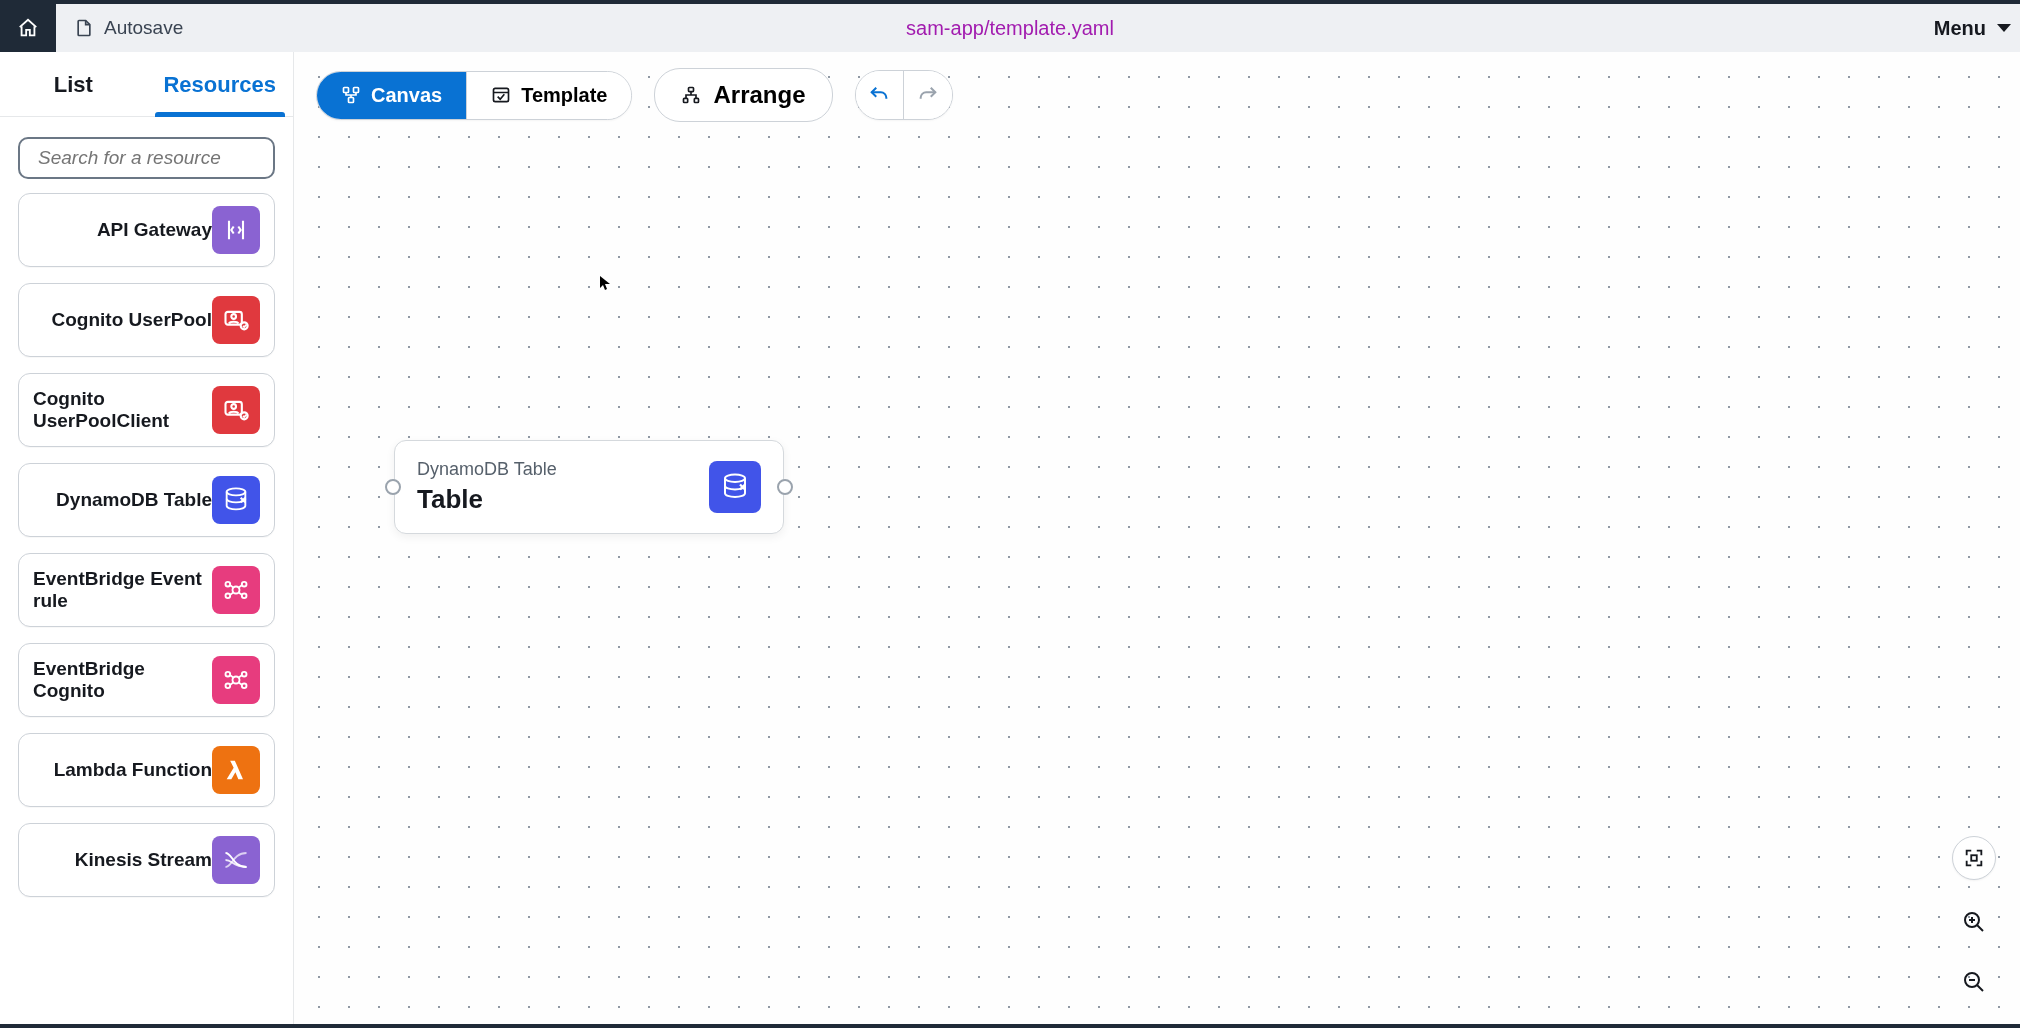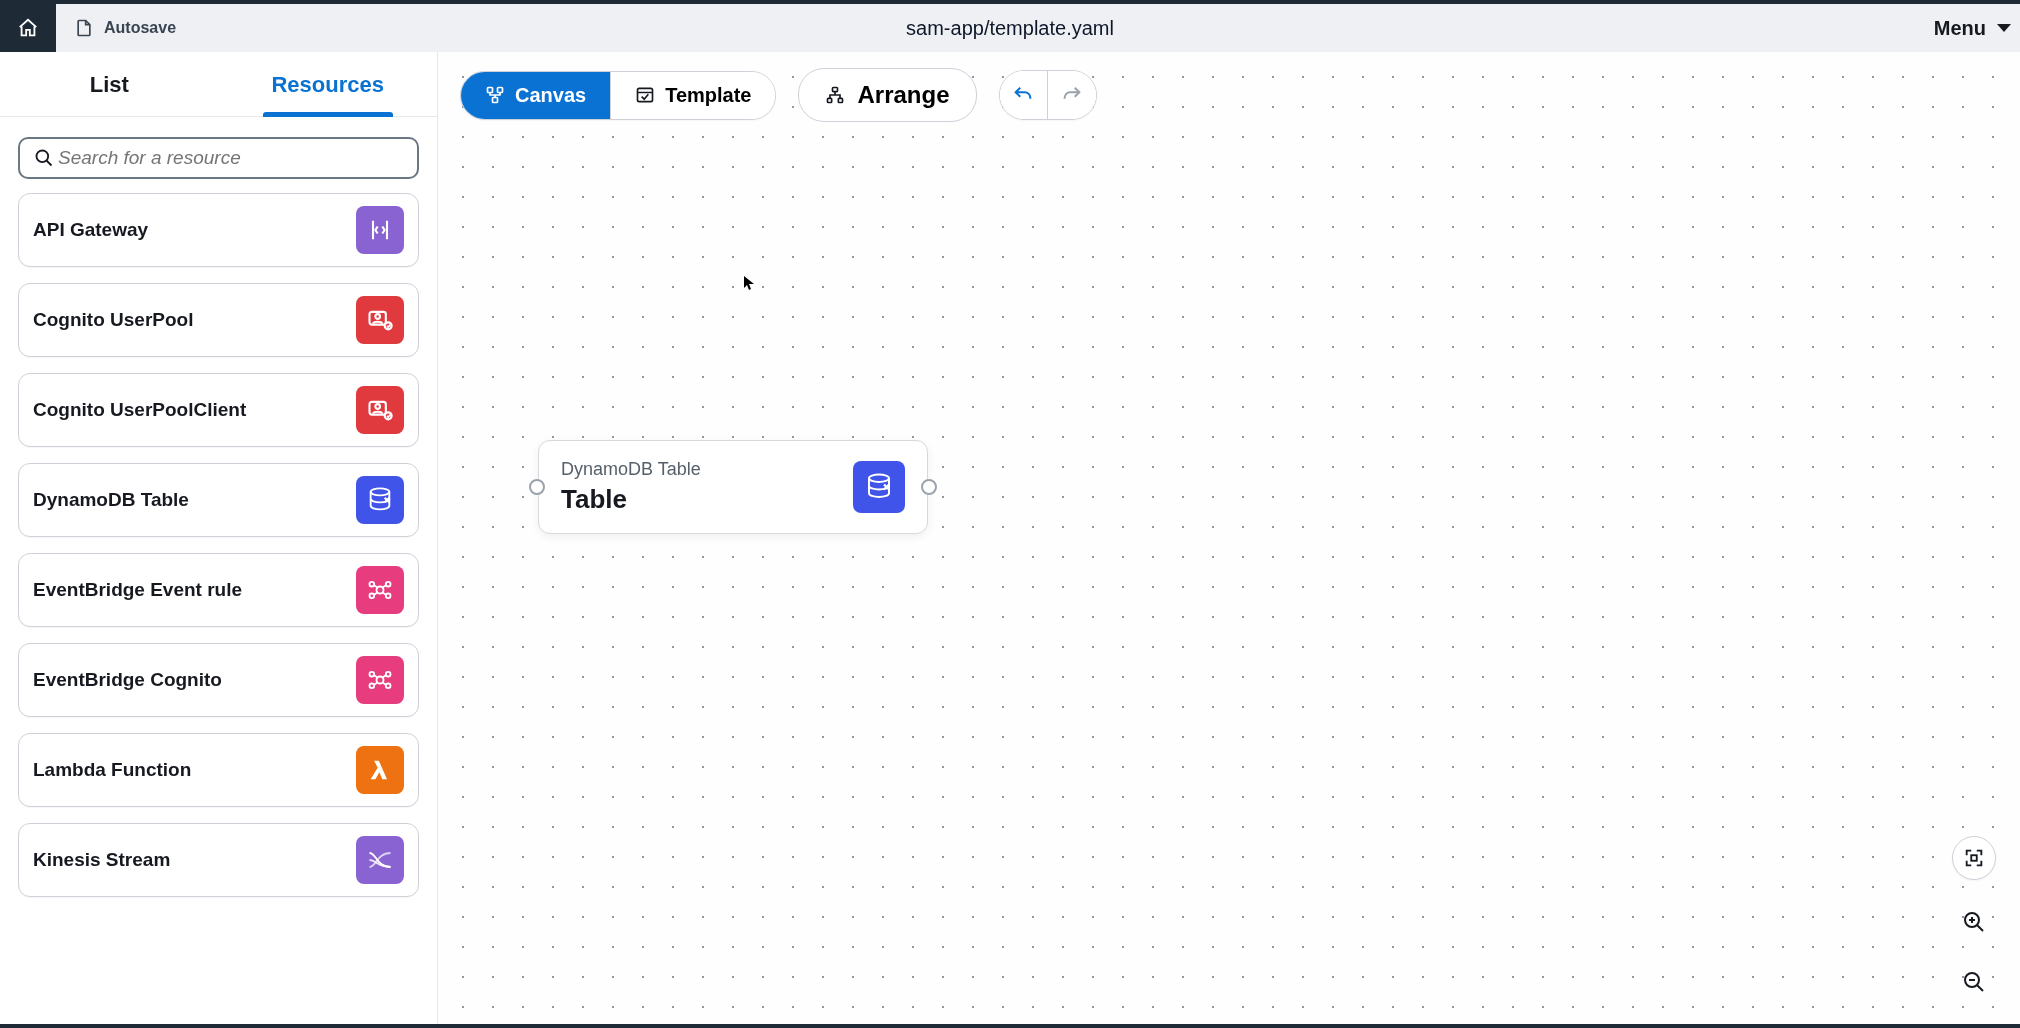--- a/index.html
+++ b/index.html
@@ -2,39 +2,39 @@
 <html><head>
 <meta charset="utf-8">
 <style>
   * { box-sizing: border-box; margin: 0; padding: 0; }
   html, body { width: 100%; height: 100%; font-family: "Amazon Ember", "Helvetica Neue", Arial, sans-serif; background: #fff; color: #16191f; }
   body { display: flex; flex-direction: column; }
 
   
   .topbar { height: 52px; background: #eef0f3; border-top: 4px solid #1f2a37; display: flex; align-items: center; }
   .topbar-home { width: 56px; height: 48px; background: #1f2a37; display: flex; align-items: center; justify-content: center; color: #fff; cursor: pointer; }
-  .topbar-autosave { display: flex; align-items: center; gap: 10px; padding: 0 18px; color: #3a4452; font-size: 16px; font-weight: bold; }
-  .topbar-title { position: absolute; left: 50%; transform: translateX(-50%); font-size: 20px; color: #0f172a; }
+  .topbar-autosave { display: flex; align-items: center; gap: 10px; padding: 0 18px; color: #3a4452; font-size: 19px; }
+  .topbar-title { position: absolute; left: 50%; transform: translateX(-50%); font-size: 20px; color: #a21caf; }
   .topbar-menu { margin-left: auto; padding-right: 8px; display: flex; align-items: center; gap: 10px; font-size: 20px; font-weight: 700; cursor: pointer; }
 
   .main { flex: 1; display: flex; min-height: 0; }
 
   
-  .sidebar { width: 438px; border-right: 1px solid #e6e8ea; display: flex; flex-direction: column; }
+  .sidebar { width: 294px; border-right: 1px solid #e6e8ea; display: flex; flex-direction: column; }
   .side-tabs { display: flex; border-bottom: 1px solid #e6e8ea; }
   .side-tab { flex: 1; text-align: center; padding: 20px 0 18px; font-size: 22px; font-weight: 700; cursor: pointer; color: #16191f; position: relative; }
   .side-tab.active { color: #0972d3; }
   .side-tab.active::after { content: ""; position: absolute; left: 50%; transform: translateX(-50%); bottom: -1px; width: 130px; height: 5px; background: #0972d3; border-radius: 3px 3px 0 0; }
 
   .search-wrap { padding: 20px 18px 8px; }
   .search-box { display: flex; align-items: center; gap: 4px; border: 2px solid #6b7785; border-radius: 10px; padding: 8px 14px; }
   .search-box input { flex: 1; border: none; outline: none; font-size: 19px; font-style: italic; color: #4b5563; background: transparent; }
 
   .resources-list { padding: 6px 18px 18px; overflow-y: auto; flex: 1; display: flex; flex-direction: column; gap: 16px; }
-  .resource-card { border: 1px solid #cdd2d8; border-radius: 12px; padding: 12px 14px; display: flex; align-items: center; justify-content: space-between; cursor: grab; background: #fff; box-shadow: 0 1px 1px rgba(0,0,0,0.03); }
+  .resource-card { border: 1px solid #cdd2d8; border-radius: 12px; padding: 12px 14px; display: flex; align-items: center; justify-content: flex-end; cursor: grab; background: #fff; box-shadow: 0 1px 1px rgba(0,0,0,0.03); }
   .resource-card .name { font-size: 19px; font-weight: 700; }
   .res-icon { width: 48px; height: 48px; border-radius: 8px; display: flex; align-items: center; justify-content: center; color: #fff; flex-shrink: 0; }
 
   
   .canvas-area { flex: 1; background-color: #fefefe; background-image: radial-gradient(circle, #8f98a3 1.2px, rgba(255,255,255,0) 1.2px); background-size: 30px 30px; background-position: 10px 10px; position: relative; }
 
   .canvas-toolbar { position: absolute; top: 16px; left: 22px; display: flex; gap: 22px; align-items: center; }
   .btn-group { display: flex; background: #fff; border: 1px solid #cdd2d8; border-radius: 26px; overflow: hidden; box-shadow: 0 1px 2px rgba(0,0,0,0.04); }
   .btn-group .seg { display: flex; align-items: center; gap: 10px; padding: 12px 24px; font-size: 20px; font-weight: 700; cursor: pointer; background: #fff; border: none; }
   .btn-group .seg + .seg { border-left: 1px solid #cdd2d8; }

